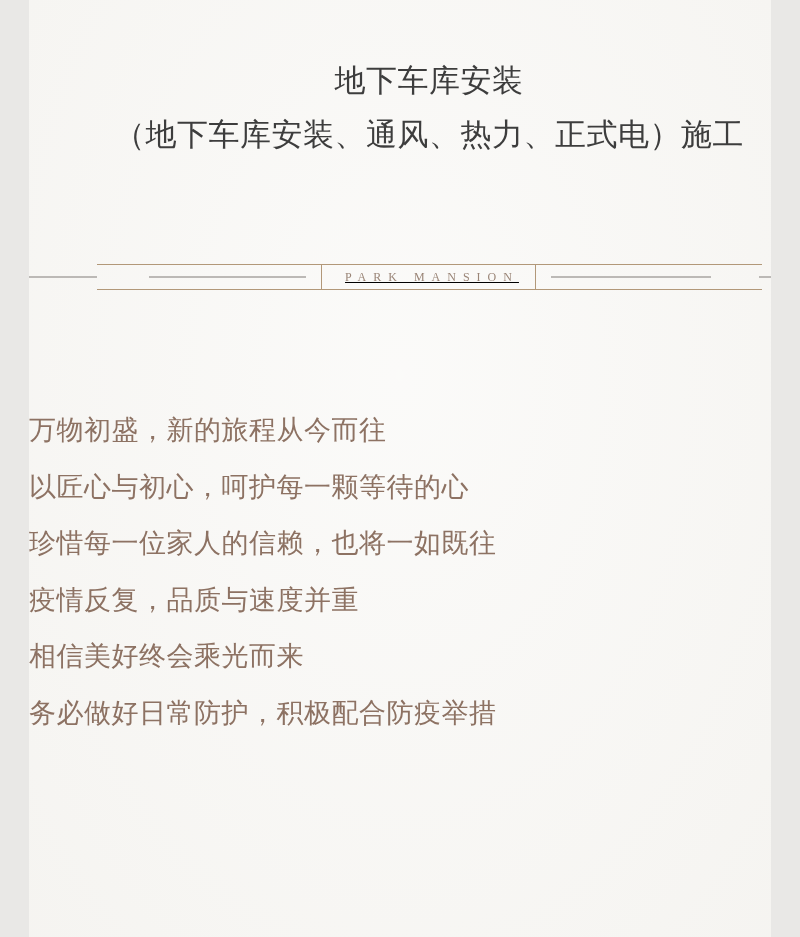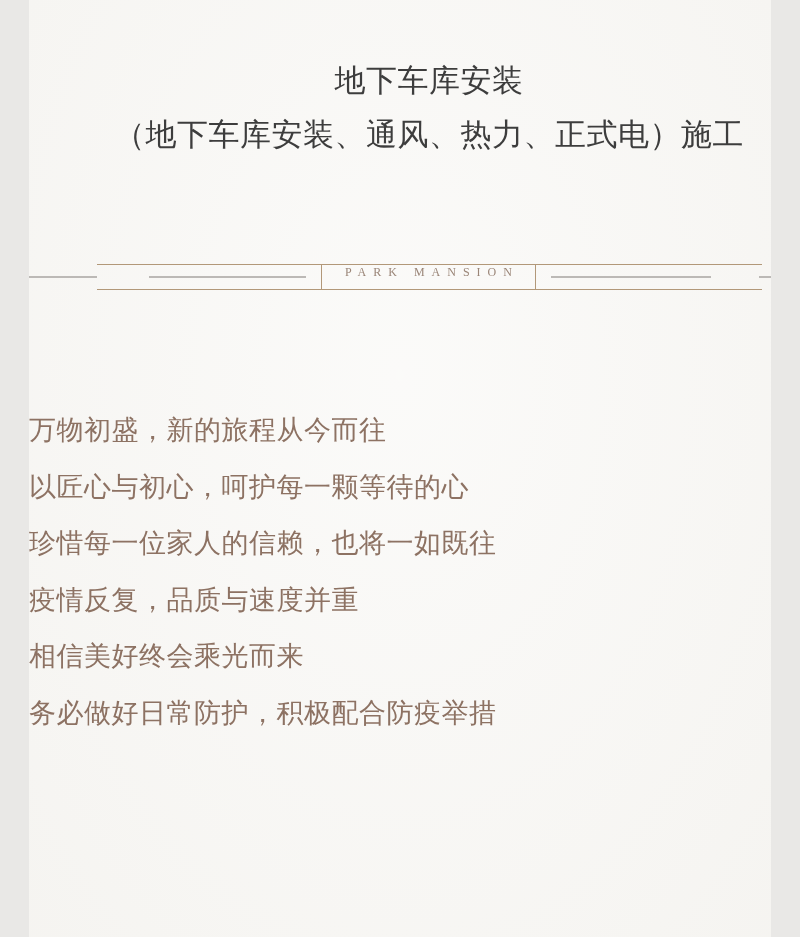--- a/index.html
+++ b/index.html
@@ -52,22 +52,23 @@
   }
   .divider-center-box {
     position: absolute;
     top: 0;
     bottom: 0;
     left: 224px;
     width: 213px;
     border-left: 1px solid #b29879;
     border-right: 1px solid #b29879;
     display: flex;
-    align-items: flex-start;
+    align-items: center;
     justify-content: center;
+    text-decoration: underline;
   }
   .brand-text {
     font-family: "Liberation Serif", serif;
     font-size: 12px;
     letter-spacing: 7px;
     padding-left: 7px;
     color: #9a8577;
     white-space: nowrap;
   }
   .divider-dash {

